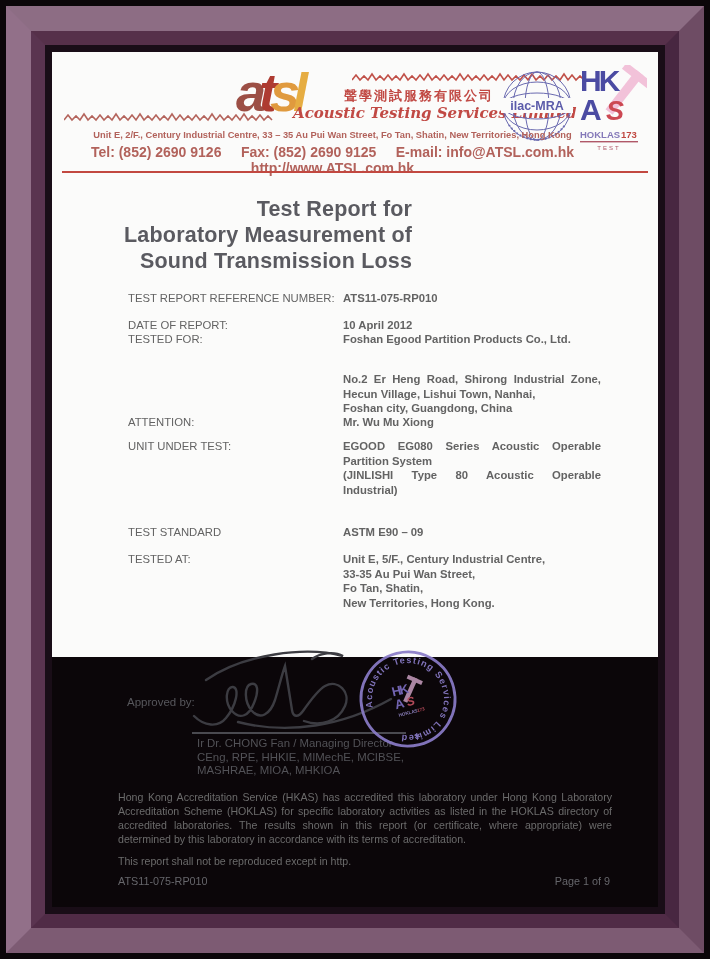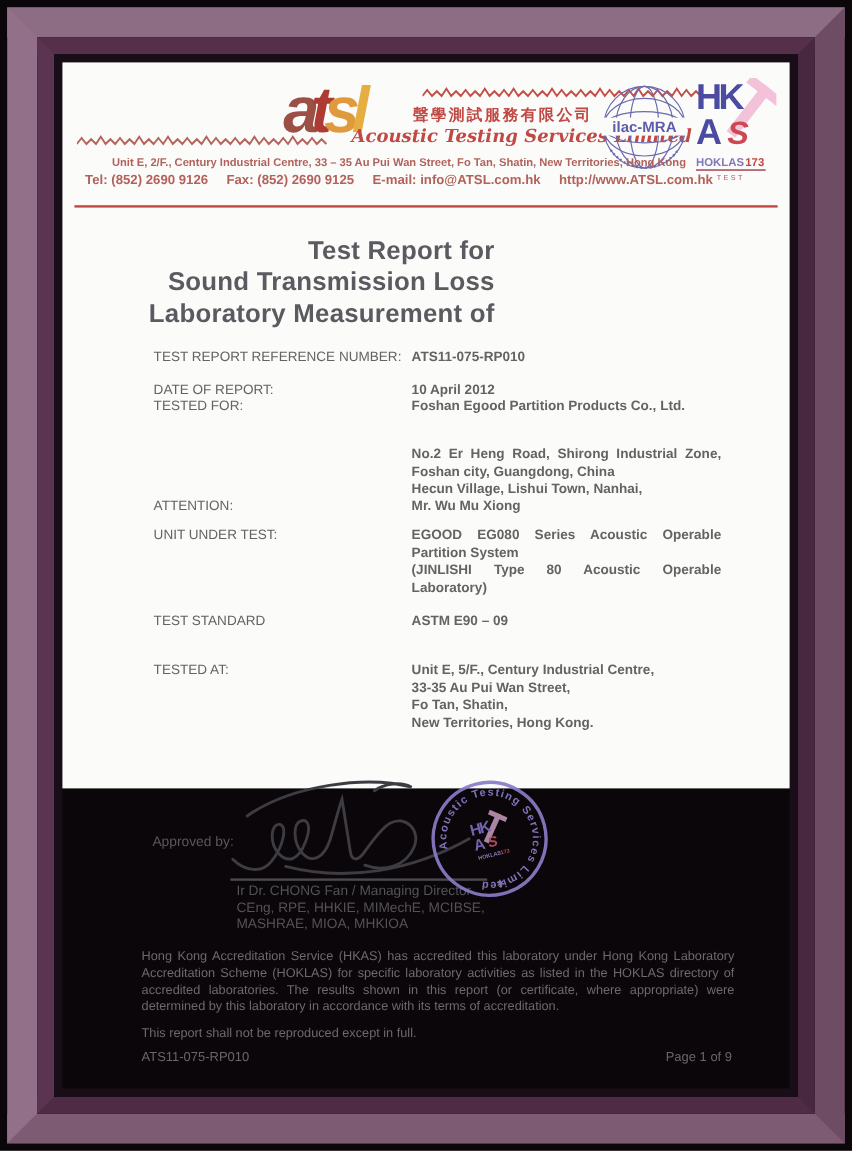--- a/index.html
+++ b/index.html
@@ -19,32 +19,32 @@
   .atsl{left:184px;top:12px;font-style:italic;font-weight:bold;font-size:54px;line-height:56px;
         letter-spacing:-7px;white-space:nowrap;}
   .atsl span{position:static;}
   .La{color:#9c4f45}.Lt{color:#ae3b31}.Ls{color:#e09a3e}.Ll{color:#e6ad42}
   .cn{left:292px;top:35px;font-weight:bold;font-size:13px;letter-spacing:2px;color:#c14944;white-space:nowrap;}
   .script{left:241px;top:52px;font-family:"DejaVu Serif",serif;font-style:italic;font-weight:bold;
           font-size:15px;color:#c14944;white-space:nowrap;}
   .ilac{left:449px;top:18px;}
   .hkas{left:527px;top:13px;}
   .addr1{left:8px;top:78px;width:545px;text-align:center;font-weight:bold;font-size:9.3px;color:#b2625b;white-space:nowrap;}
-  .addr2{left:8px;top:92px;width:545px;text-align:center;font-weight:bold;font-size:11px;color:#b2625b;white-space:pre-wrap;}
+  .addr2{left:8px;top:92px;width:545px;text-align:center;font-weight:bold;font-size:14px;color:#b2625b;white-space:pre-wrap;}
   .rule{left:10px;top:119px;width:586px;height:2px;background:#c24840;}
   
   .title{left:72px;top:144px;font-weight:bold;font-size:21.5px;line-height:26px;color:#5a5a60;letter-spacing:.2px;}
   .title div{position:static;text-align:right;}
   
   .lab{font-weight:normal;font-size:11.3px;line-height:14px;color:#636363;left:76px;white-space:nowrap;}
   .val{font-weight:bold;font-size:11.3px;line-height:14.6px;color:#636363;left:291px;width:258px;}
   .val div{position:static;}
   .jl{text-align:justify;text-align-last:justify;}
   .t-ref{top:239px}.t-date{top:266px}.t-for{top:280px}.t-addr{top:320px}
-  .t-att{top:363px}.t-unit{top:387px}.t-std{top:459px}.t-at{top:500px}
+  .t-att{top:363px}.t-unit{top:387px}.t-std{top:473px}.t-at{top:500px}
   
   .approved{left:75px;top:644px;font-size:11.5px;color:#57575c;}
   .sig{left:136px;top:590px;}
   .sigline{left:140px;top:680px;width:214px;height:2px;background:#4a4a50;}
   .signame{left:145px;top:685px;font-size:11.4px;line-height:13.6px;color:#525257;}
   .signame div{position:static;}
   .stamp{left:305px;top:596px;transform:rotate(-14deg);opacity:.92;}
   
   .fpara{left:66px;top:739px;width:494px;text-align:justify;font-size:10.6px;line-height:13.9px;color:#6b6b6b;}
   .fnote{left:66px;top:803px;font-size:10.6px;color:#6b6b6b;white-space:nowrap;}
@@ -96,48 +96,48 @@
     <rect x="1" y="76" width="58" height="1.4" fill="#b05868"></rect>
     <text x="30" y="85" text-anchor="middle" font-size="6" letter-spacing="2" fill="#b05868">TEST</text>
   </svg>
 
   <div class="addr1">Unit E, 2/F., Century Industrial Centre, 33 – 35 Au Pui Wan Street, Fo Tan, Shatin, New Territories, Hong Kong</div>
   <div class="addr2">Tel: (852) 2690 9126     Fax: (852) 2690 9125     E-mail: info@ATSL.com.hk     http://www.ATSL.com.hk</div>
   <div class="rule"></div>
 
   <div class="title">
     <div>Test Report for</div>
+    <div>Laboratory Measurement of</div>
     <div>Sound Transmission Loss</div>
-    <div>Laboratory Measurement of</div>
   </div>
 
   <div class="lab t-ref">TEST REPORT REFERENCE NUMBER:</div>
   <div class="val t-ref">ATS11-075-RP010</div>
 
   <div class="lab t-date">DATE OF REPORT:</div>
   <div class="val t-date">10 April 2012</div>
 
   <div class="lab t-for">TESTED FOR:</div>
   <div class="val t-for">Foshan Egood Partition Products Co., Ltd.</div>
 
   <div class="val t-addr">
     <div class="jl">No.2 Er Heng Road, Shirong Industrial Zone,</div>
+    <div>Hecun Village, Lishui Town, Nanhai,</div>
     <div>Foshan city, Guangdong, China</div>
-    <div>Hecun Village, Lishui Town, Nanhai,</div>
   </div>
 
   <div class="lab t-att">ATTENTION:</div>
   <div class="val t-att">Mr. Wu Mu Xiong</div>
 
   <div class="lab t-unit">UNIT UNDER TEST:</div>
   <div class="val t-unit">
     <div class="jl">EGOOD EG080 Series Acoustic Operable</div>
     <div>Partition System</div>
     <div class="jl">(JINLISHI Type 80 Acoustic Operable</div>
-    <div>Laboratory)</div>
+    <div>Industrial)</div>
   </div>
 
   <div class="lab t-std">TEST STANDARD</div>
   <div class="val t-std">ASTM E90 – 09</div>
 
   <div class="lab t-at">TESTED AT:</div>
   <div class="val t-at">
     <div>Unit E, 5/F., Century Industrial Centre,</div>
     <div>33-35 Au Pui Wan Street,</div>
     <div>Fo Tan, Shatin,</div>
@@ -174,19 +174,19 @@
       </g>
       <text x="37" y="45" font-size="13" font-weight="bold" letter-spacing="-1.5" fill="#7b6cc0">HK</text>
       <text x="37" y="58" font-size="13" font-weight="bold" fill="#7b6cc0">A</text>
       <text x="49" y="58" font-size="12" font-style="italic" font-weight="bold" fill="#c05060">S</text>
       <text x="38" y="66" font-size="4.6" font-weight="bold" fill="#9488c8">HOKLAS</text>
       <text x="57" y="66" font-size="4.6" font-weight="bold" fill="#c05060">173</text>
     </g>
   </svg>
 
   <div class="fpara">Hong Kong Accreditation Service (HKAS) has accredited this laboratory under Hong Kong Laboratory Accreditation Scheme (HOKLAS) for specific laboratory activities as listed in the HOKLAS directory of accredited laboratories. The results shown in this report (or certificate, where appropriate) were determined by this laboratory in accordance with its terms of accreditation.</div>
-  <div class="fnote">This report shall not be reproduced except in full.</div>
+  <div class="fnote">This report shall not be reproduced except in http.</div>
   <div class="frow">
     <span>ATS11-075-RP010</span>
     <span>Page 1 of 9</span>
   </div>
 
 </div>
 
 </body></html>

